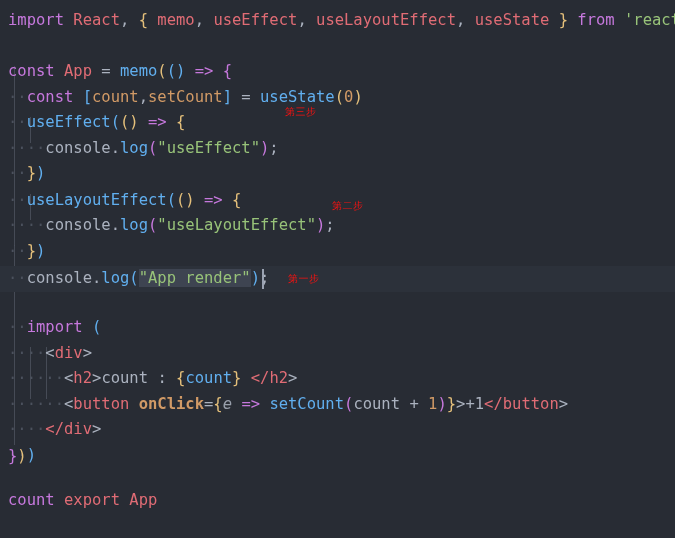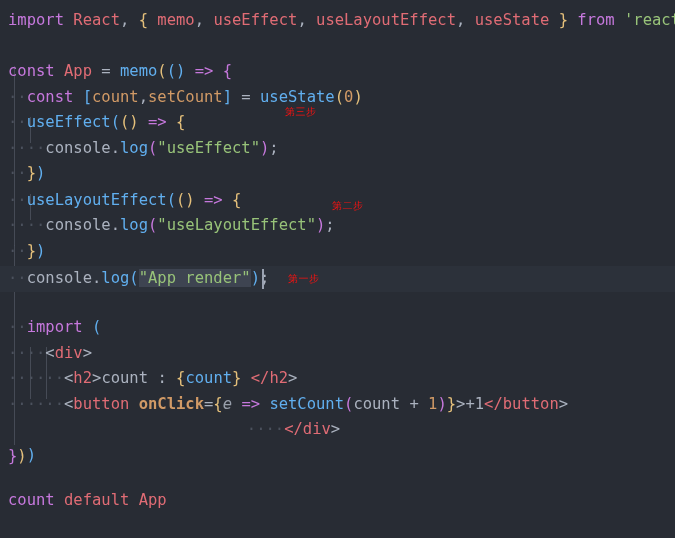--- a/index.html
+++ b/index.html
@@ -142,27 +142,27 @@
     <div class="line current" style="position: absolute; top: 266px; left: 0px; width: 675px; background: rgb(44, 49, 58);"><span class="ws">··</span><span class="txt">console</span><span class="punc" style="color: rgb(171, 178, 191);">.</span><span class="fn" style="color: rgb(97, 175, 239);">log</span><span class="brB" style="color: rgb(97, 175, 239);">(</span><span class="str" style="background: rgb(62, 68, 81); color: rgb(152, 195, 121);">"App render"</span><span class="brB" style="color: rgb(97, 175, 239);">)</span><span class="punc" style="color: rgb(171, 178, 191);">;</span></div>
 
     <div class="line" style="position:absolute; top:315px; left:0; width:675px;"><span class="ws">··</span><span class="kw" style="color: rgb(198, 120, 221);">import</span><span class="brB" style="color: rgb(97, 175, 239);"> (</span></div>
 
     <div class="line" style="position:absolute; top:340.5px; left:0; width:675px;"><span class="ws">··</span><span class="ws">··</span><span class="punc" style="color: rgb(171, 178, 191);">&lt;</span><span class="ent" style="color: rgb(224, 108, 117);">div</span><span class="punc" style="color: rgb(171, 178, 191);">&gt;</span></div>
 
     <div class="line" style="position:absolute; top:366px; left:0; width:675px;"><span class="ws">··</span><span class="ws">··</span><span class="ws">··</span><span class="punc" style="color: rgb(171, 178, 191);">&lt;</span><span class="ent" style="color: rgb(224, 108, 117);">h2</span><span class="punc" style="color: rgb(171, 178, 191);">&gt;</span><span class="txt">count</span><span class="txt"> : </span><span class="brY" style="color: rgb(229, 192, 123);">{</span><span class="fn" style="color: rgb(97, 175, 239);">count</span><span class="brY" style="color: rgb(229, 192, 123);">}</span><span class="txt"> </span><span class="ent" style="color: rgb(224, 108, 117);">&lt;/</span><span class="ent" style="color: rgb(224, 108, 117);">h2</span><span class="punc" style="color: rgb(171, 178, 191);">&gt;</span></div>
 
     <div class="line" style="position:absolute; top:391.5px; left:0; width:675px;"><span class="ws">··</span><span class="ws">··</span><span class="ws">··</span><span class="punc" style="color: rgb(171, 178, 191);">&lt;</span><span class="ent" style="color: rgb(224, 108, 117);">button</span><span class="prop" style="color: rgb(209, 154, 102);"> onClick</span><span class="punc" style="color: rgb(171, 178, 191);">=</span><span class="brY" style="color: rgb(229, 192, 123);">{</span><span class="param">e</span><span class="kw" style="color: rgb(198, 120, 221);"> =&gt; </span><span class="fn" style="color: rgb(97, 175, 239);">setCount</span><span class="brP" style="color: rgb(198, 120, 221);">(</span><span class="txt">count</span><span class="punc" style="color: rgb(171, 178, 191);"> + </span><span class="num" style="color: rgb(209, 154, 102);">1</span><span class="brP" style="color: rgb(198, 120, 221);">)</span><span class="brY" style="color: rgb(229, 192, 123);">}</span><span class="punc" style="color: rgb(171, 178, 191);">&gt;</span><span class="txt">+1</span><span class="ent" style="color: rgb(224, 108, 117);">&lt;/</span><span class="ent" style="color: rgb(224, 108, 117);">button</span><span class="punc" style="color: rgb(171, 178, 191);">&gt;</span></div>
 
-    <div class="line" style="position:absolute; top:417px; left:0; width:579px;text-align:center;"><span class="ws">··</span><span class="ws">··</span><span class="ent" style="color: rgb(224, 108, 117);">&lt;/</span><span class="ent" style="color: rgb(224, 108, 117);">div</span><span class="punc" style="color: rgb(171, 178, 191);">&gt;</span></div>
+    <div class="line" style="position:absolute; top:417px; left:0; width:579px;"><span class="ws">··</span><span class="ws">··</span><span class="ent" style="color: rgb(224, 108, 117);">&lt;/</span><span class="ent" style="color: rgb(224, 108, 117);">div</span><span class="punc" style="color: rgb(171, 178, 191);">&gt;</span></div>
 
     <div class="line" style="position:absolute; top:442.5px; left:0; width:675px;"><span class="ws">··</span><span class="brB" style="color: rgb(97, 175, 239);">)</span></div>
 
     <div class="line" style="position:absolute; top:443.5px; left:0; width:675px;"><span class="brP" style="color: rgb(198, 120, 221);">}</span><span class="brY" style="color: rgb(229, 192, 123);">)</span></div>
 
-    <div class="line" style="position:absolute; top:488px; left:0; width:675px;"><span class="kw" style="color: rgb(198, 120, 221);">count</span><span class="ent" style="color: rgb(224, 108, 117);"> default</span><span class="ent" style="color: rgb(224, 108, 117);"> App</span></div>
+    <div class="line" style="position:absolute; top:488px; left:0; width:675px;"><span class="kw" style="color: rgb(198, 120, 221);">count</span><span class="ent" style="color: rgb(224, 108, 117);"> export</span><span class="ent" style="color: rgb(224, 108, 117);"> App</span></div>
 
     <div class="cursor" style="left: 262px; top: 269px; height: 20px; background: rgb(154, 162, 177);"></div>
 
     <div class="annot" style="left: 285px; top: 105px; color: rgb(250, 18, 16);">第三步</div>
     <div class="annot" style="left: 332px; top: 199px; color: rgb(250, 18, 16);">第二步</div>
     <div class="annot" style="left: 288px; top: 272px; color: rgb(250, 18, 16);">第一步</div>
 
   </div>
 </div>
 

